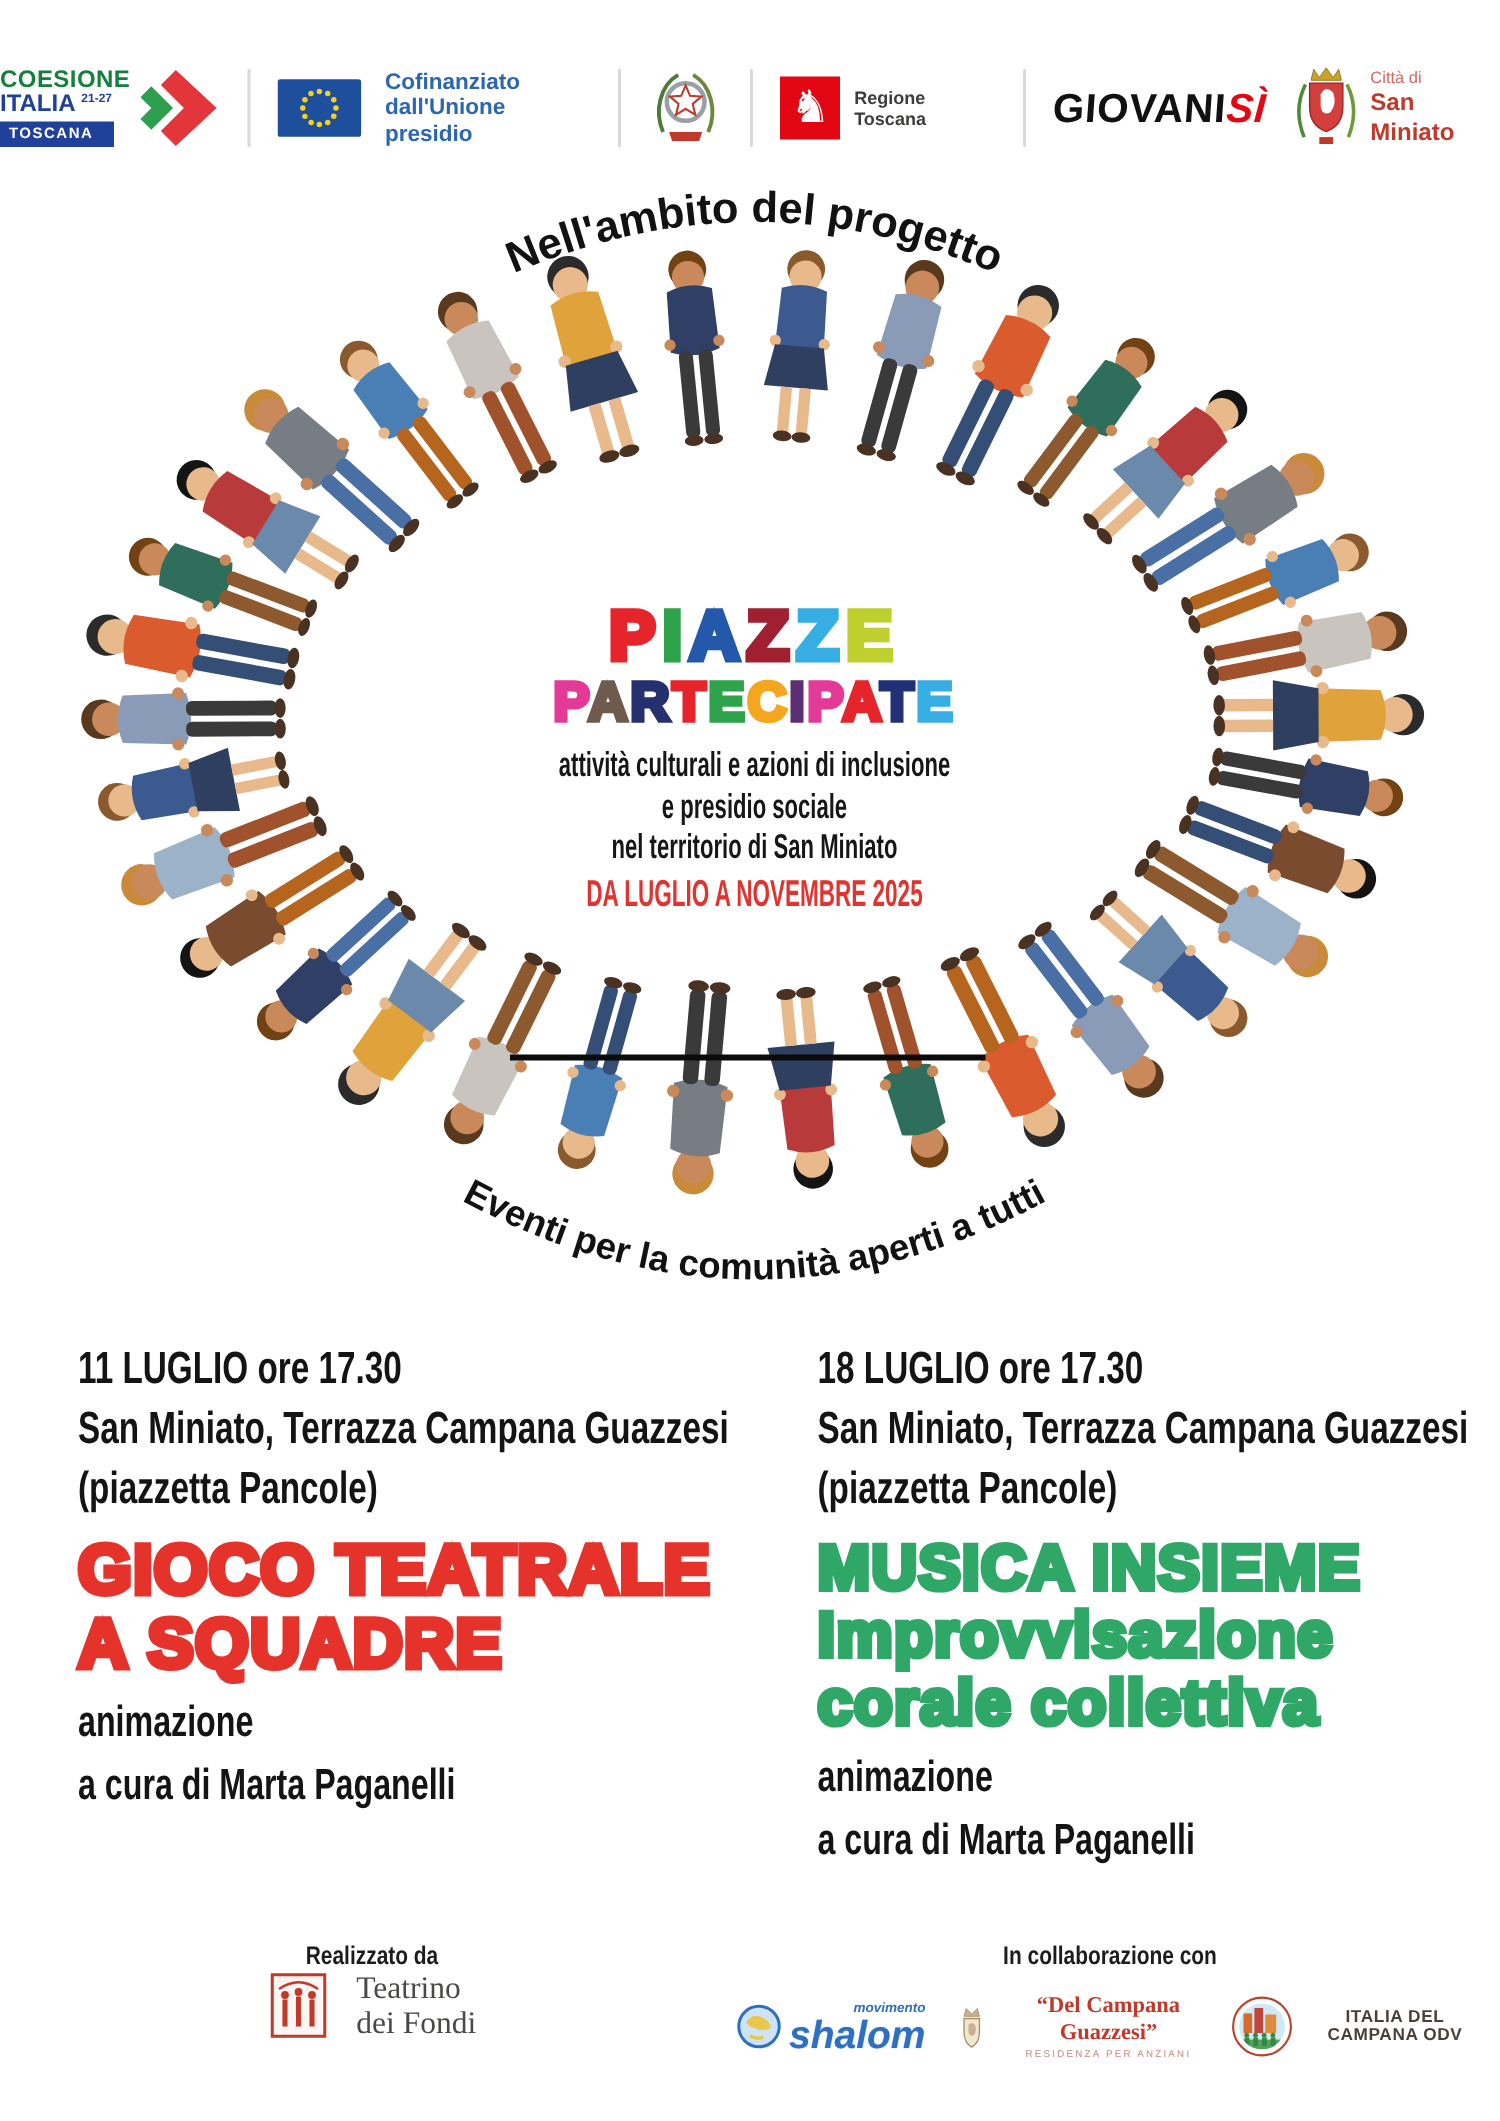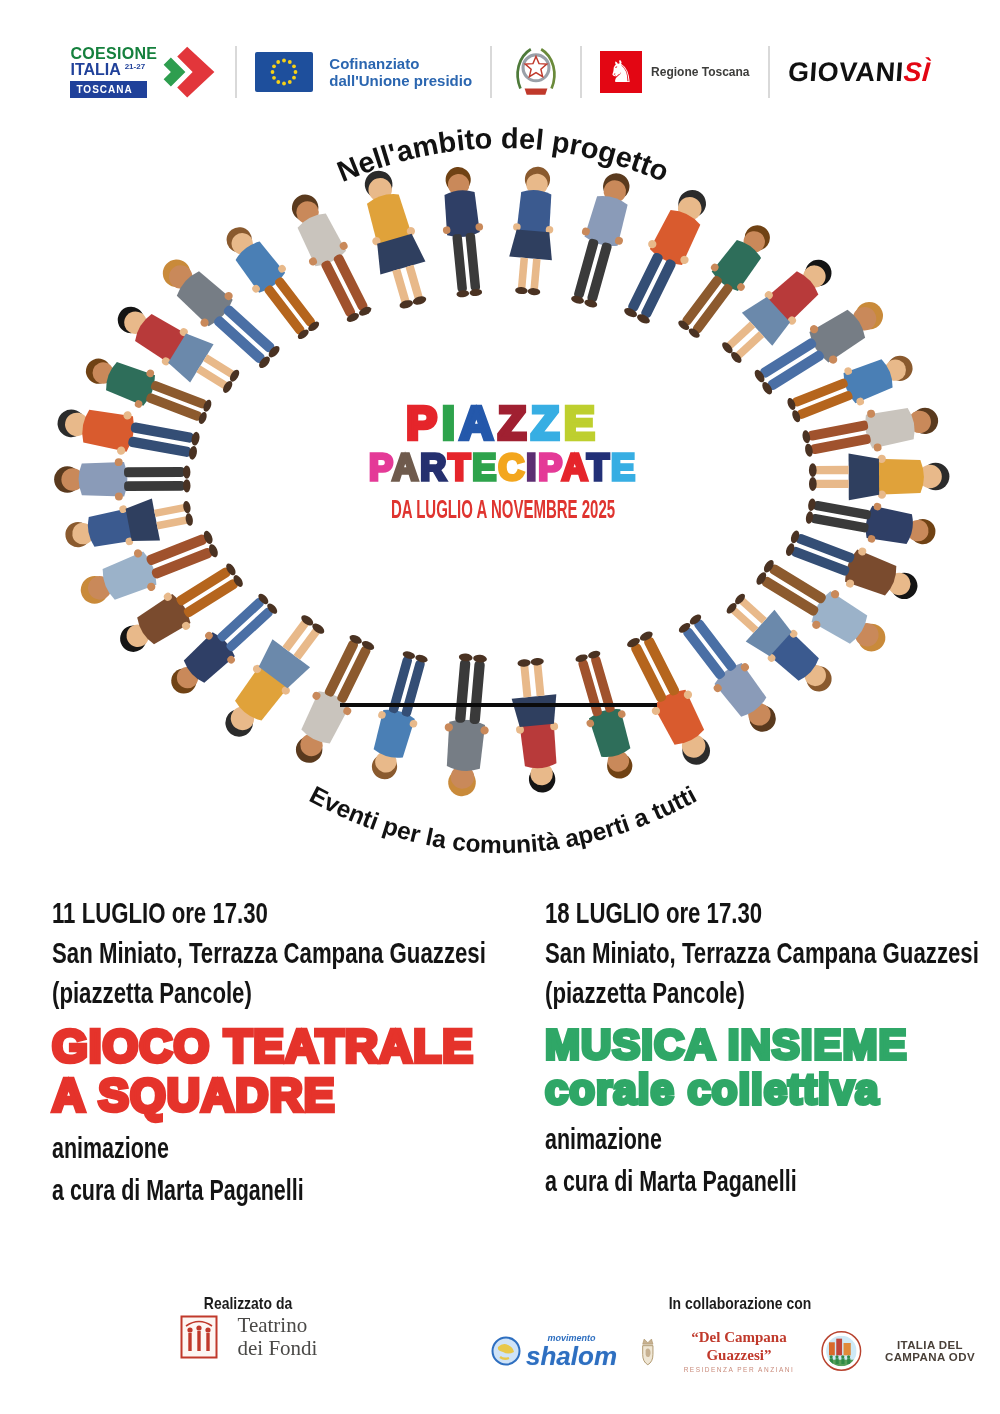--- a/index.html
+++ b/index.html
@@ -51,21 +51,21 @@
 
   
   .footer-left{position:absolute;left:128px;top:1294px;width:240px;text-align:center;}
   .footer-right{position:absolute;left:490px;top:1294px;width:500px;text-align:center;}
   .foot-label{font-size:17px;font-weight:800;color:#1c1c1c;transform:scaleX(.82);white-space:nowrap;}
   .teatrino{margin-top:0;display:flex;align-items:flex-start;justify-content:center;gap:19px;}
   .teatrino-text{font-family:"Liberation Serif",serif;font-size:21px;color:#4a4947;
                  text-align:left;line-height:1.08;}
   .collab-row{margin-top:10px;display:flex;align-items:center;justify-content:center;gap:22px;}
   .shalom{display:flex;align-items:center;gap:4px;}
-  .shalom-txt{text-align:center;line-height:1;}
+  .shalom-txt{text-align:right;line-height:1;}
   .shalom-small{font-size:9px;font-weight:700;font-style:italic;color:#2e6fc0;}
   .shalom-big{font-size:26px;font-weight:800;font-style:italic;color:#2e6fc0;
               text-shadow:0 0 1px #9dc2ee;}
   .campana{display:flex;align-items:flex-end;gap:22px;}
   .campana-txt{text-align:center;line-height:1.2;}
   .campana-title{font-family:"Liberation Serif",serif;font-weight:700;font-size:15px;color:#c0392b;}
   .campana-sub{font-size:6.5px;letter-spacing:1.5px;color:#c98a7a;margin-top:2px;}
   .amici{display:flex;align-items:center;gap:8px;}
   .amici-label{font-size:11.5px;font-weight:800;color:#4a4038;letter-spacing:.4px;}
 
@@ -133,20 +133,34 @@
       <div class="rt-square">
           <span class="rt-horse">♞</span>
         </div>
       <div class="rt-label">Regione Toscana</div>
     </div>
 
     <div class="hdr-div"></div>
 
     <div class="giovanisi"><span>GIOVANI</span><span class="gs-red">SÌ</span></div>
 
+    <div class="sm">
+      <svg width="46" height="60" viewBox="0 0 48 62">
+        <path d="M8,52 Q0,32 9,14" fill="none" stroke="#4e8a3a" stroke-width="2.6"></path>
+        <path d="M40,52 Q48,32 39,14" fill="none" stroke="#6a9a3a" stroke-width="2.6"></path>
+        <polygon points="13,11 15,3 19,9 24,2 29,9 33,3 35,11" fill="#c9a227" stroke="#8a6d1a" stroke-width="0.6"></polygon>
+        <path d="M12,13 h24 v17 q0,14 -12,18 q-12,-4 -12,-18 Z" fill="#d2403e" stroke="#a02225" stroke-width="1"></path>
+        <path d="M20,21 q4,-7 9,-1 q3,8 -2,14 q-6,3 -7,-4 Z" fill="#ffffff"></path>
+        <rect x="19" y="52" width="10" height="5" fill="#c0392b"></rect>
+      </svg>
+      <div>
+        <div class="sm-l1">Città di</div>
+        <div class="sm-l2">San Miniato</div>
+      </div>
+    </div>
   </div>
 
   <svg class="ill-svg" width="1000" height="1414" viewBox="0 0 1000 1414">
     <defs>
       <path id="arcTop" d="M 313 196 Q 503 100 693 196"></path>
       <path id="arcBottom" d="M 293 792 Q 503 914 713 792"></path>
     </defs>
     <g id="people">
         <g transform="translate(532.1 240.9) rotate(5.0) scale(1.26)">
           <circle cx="0" cy="-49" r="10" fill="#8a5a2e"></circle>
@@ -537,20 +551,25 @@
     </text>
     <text font-family="Liberation Sans, sans-serif" font-size="24.5" font-weight="800" fill="#121212">
       <textPath href="#arcBottom" startOffset="50%" text-anchor="middle">Eventi per la comunità aperti a tutti</textPath>
     </text>
   </svg>
   <div class="ground-line"></div>
 
   <div class="center-box">
     <div class="bubble-line t1"><span style="color: rgb(229, 37, 43); -webkit-text-stroke: 4.5px rgb(229, 37, 43);">P</span><span style="color: rgb(46, 163, 76); -webkit-text-stroke: 4.5px rgb(46, 163, 76);">I</span><span style="color: rgb(36, 88, 171); -webkit-text-stroke: 4.5px rgb(36, 88, 171);">A</span><span style="color: rgb(160, 32, 49); -webkit-text-stroke: 4.5px rgb(160, 32, 49);">Z</span><span style="color: rgb(55, 174, 227); -webkit-text-stroke: 4.5px rgb(55, 174, 227);">Z</span><span style="color: rgb(190, 207, 46); -webkit-text-stroke: 4.5px rgb(190, 207, 46);">E</span></div>
     <div class="bubble-line t2"><span style="color: rgb(228, 58, 151); -webkit-text-stroke: 3.5px rgb(228, 58, 151);">P</span><span style="color: rgb(111, 91, 77); -webkit-text-stroke: 3.5px rgb(111, 91, 77);">A</span><span style="color: rgb(37, 48, 111); -webkit-text-stroke: 3.5px rgb(37, 48, 111);">R</span><span style="color: rgb(229, 37, 43); -webkit-text-stroke: 3.5px rgb(229, 37, 43);">T</span><span style="color: rgb(46, 163, 76); -webkit-text-stroke: 3.5px rgb(46, 163, 76);">E</span><span style="color: rgb(243, 166, 30); -webkit-text-stroke: 3.5px rgb(243, 166, 30);">C</span><span style="color: rgb(92, 46, 114); -webkit-text-stroke: 3.5px rgb(92, 46, 114);">I</span><span style="color: rgb(228, 58, 151); -webkit-text-stroke: 3.5px rgb(228, 58, 151);">P</span><span style="color: rgb(229, 37, 43); -webkit-text-stroke: 3.5px rgb(229, 37, 43);">A</span><span style="color: rgb(34, 48, 119); -webkit-text-stroke: 3.5px rgb(34, 48, 119);">T</span><span style="color: rgb(55, 174, 227); -webkit-text-stroke: 3.5px rgb(55, 174, 227);">E</span></div>
+    <div class="center-sub">
+      <div>attività culturali e azioni di inclusione</div>
+      <div>e presidio sociale</div>
+      <div>nel territorio di San Miniato</div>
+    </div>
     <div class="center-date" style="color: rgb(223, 52, 47);">DA LUGLIO A NOVEMBRE 2025</div>
   </div>
 
   <div class="event-col left">
     <div class="evline">11 LUGLIO ore 17.30</div>
     <div class="evline">San Miniato, Terrazza Campana Guazzesi</div>
     <div class="evline">(piazzetta Pancole)</div>
     <div class="ev-title big">
       <div style="color: rgb(229, 51, 43); -webkit-text-stroke: 4.5px rgb(229, 51, 43);">GIOCO TEATRALE</div>
       <div style="color: rgb(229, 51, 43); -webkit-text-stroke: 4.5px rgb(229, 51, 43);">A SQUADRE</div>
@@ -558,20 +577,21 @@
     <div class="ev-extra">animazione</div>
     <div class="ev-extra">a cura di Marta Paganelli</div>
   </div>
 
   <div class="event-col right">
     <div class="evline">18 LUGLIO ore 17.30</div>
     <div class="evline">San Miniato, Terrazza Campana Guazzesi</div>
     <div class="evline">(piazzetta Pancole)</div>
     <div class="ev-title med">
       <div style="color: rgb(47, 167, 103); -webkit-text-stroke: 4px rgb(47, 167, 103);">MUSICA INSIEME</div>
+      <div style="color: rgb(47, 167, 103); -webkit-text-stroke: 4px rgb(47, 167, 103);">Improvvisazione</div>
       <div style="color: rgb(47, 167, 103); -webkit-text-stroke: 4px rgb(47, 167, 103);">corale collettiva</div>
     </div>
     <div class="ev-extra">animazione</div>
     <div class="ev-extra">a cura di Marta Paganelli</div>
   </div>
 
   <div class="footer-left">
     <div class="foot-label">Realizzato da</div>
     <div class="teatrino">
       <svg width="40" height="46" viewBox="0 0 40 46">

